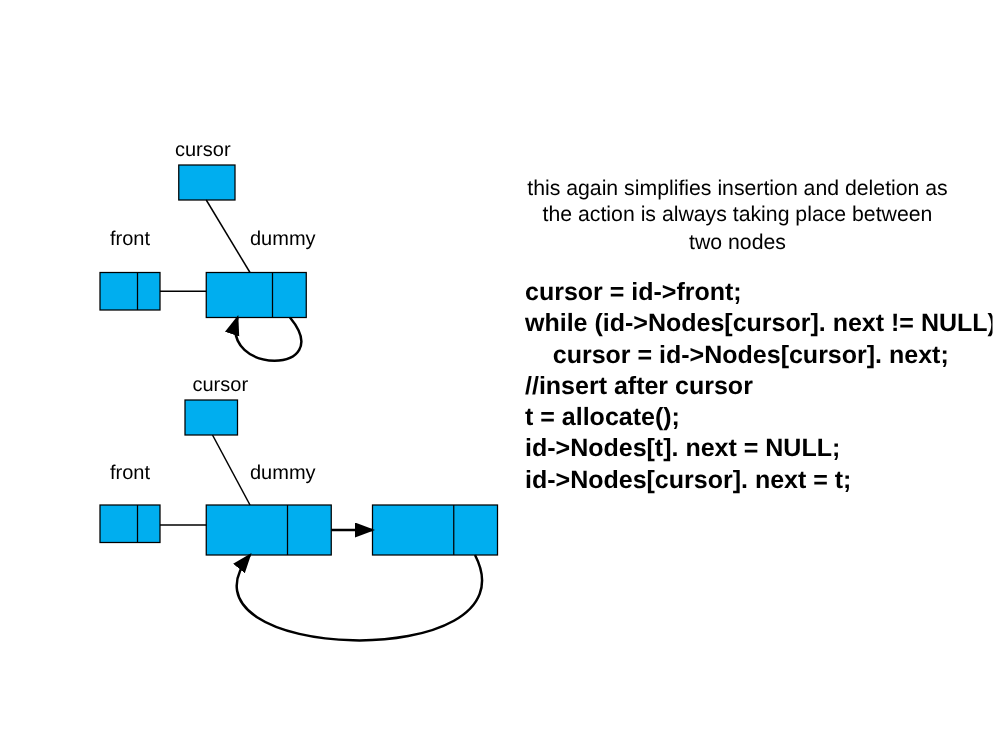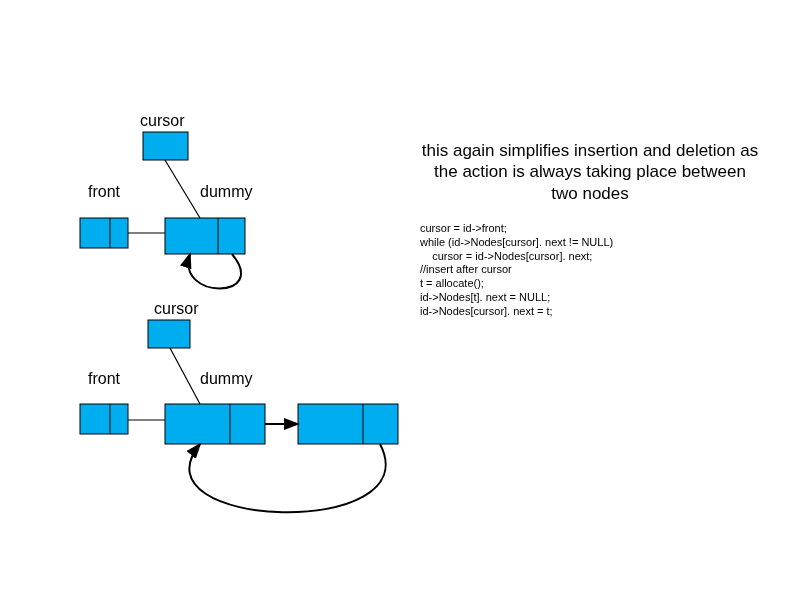--- a/index.html
+++ b/index.html
@@ -20,24 +20,25 @@
     white-space: nowrap;
   }
   .explain {
     position: absolute;
     font-size: 17px;
     line-height: 1.25;
     width: 340px;
   }
   .code {
     position: absolute;
-    font-size: 11px;
+    font-size: 20px;
     line-height: 1.25;
     width: 360px;
     white-space: pre;
+    font-weight: bold;
   }
   svg {
     position: absolute;
     top: 0;
     left: 0;
     width: 794px;
     height: 595px;
     pointer-events: none;
   }
   .box {

